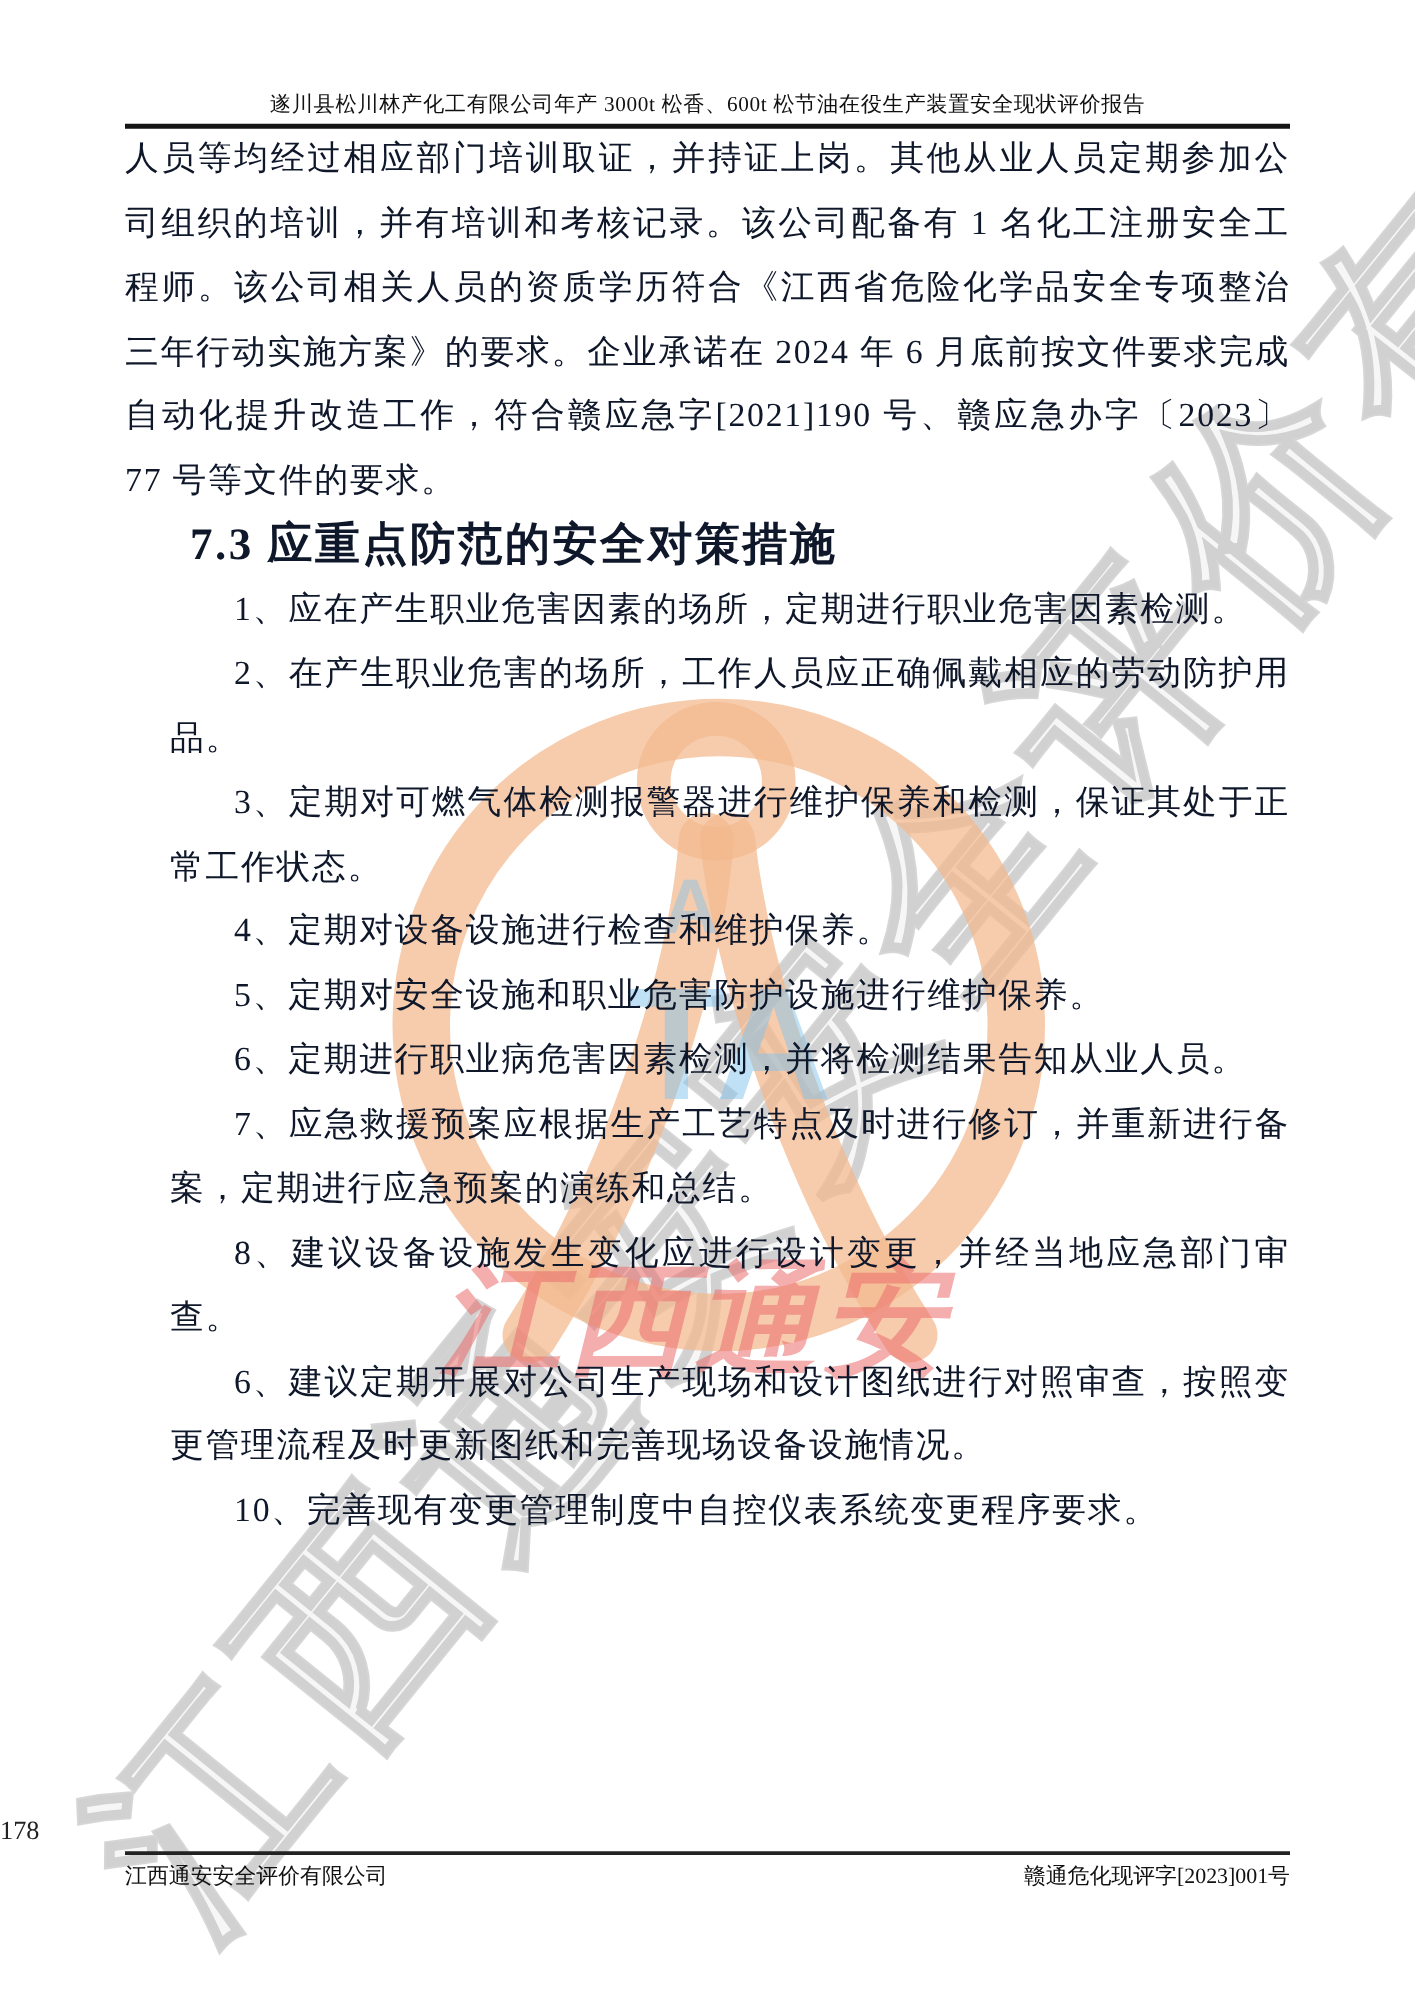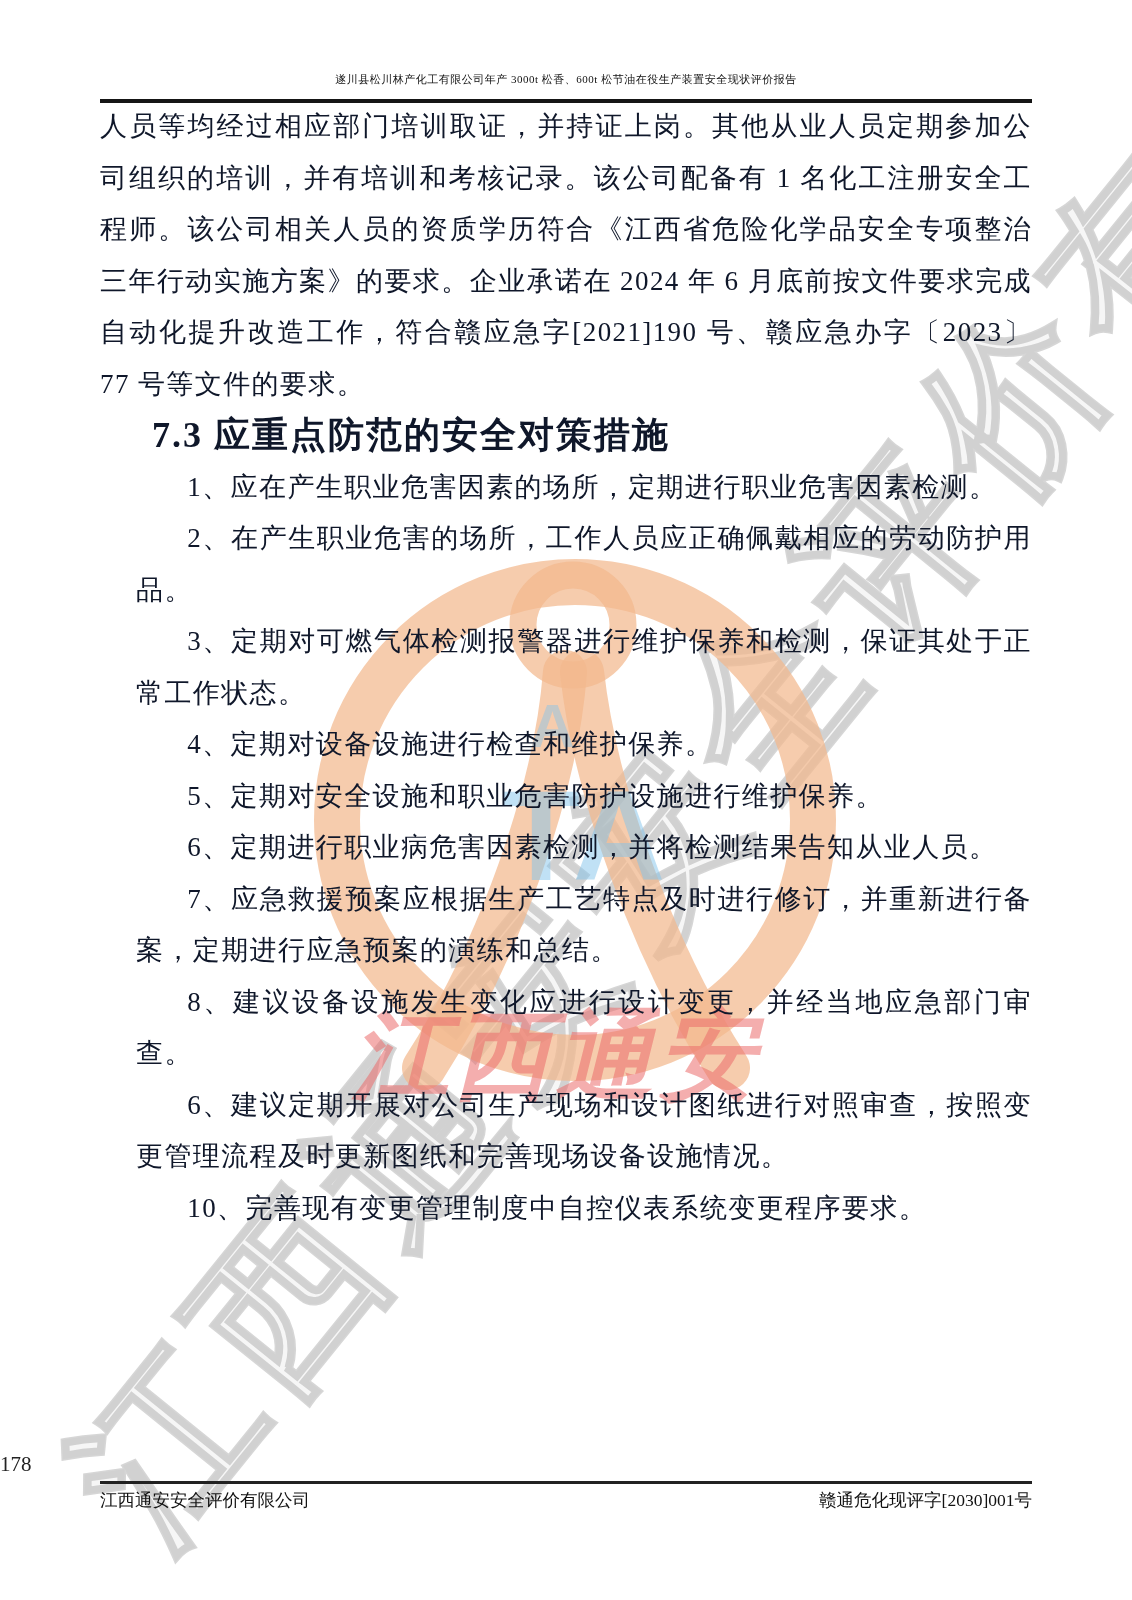--- a/index.html
+++ b/index.html
@@ -58,21 +58,21 @@
     color: rgba(130,195,236,0.45);
   }
 
   
   .txt-layer { position: absolute; inset: 0; z-index: 2; }
 
   .header-title {
     position: absolute;
     left: 100px; right: 100px; top: 72px;
     text-align: center;
-    font-size: 11px;
+    font-size: 17px;
     letter-spacing: 0.5px;
     color: #111;
   }
   .header-rule {
     position: absolute;
     left: 100px; right: 100px; top: 99px;
     height: 4px;
     background: #151515;
   }
 
@@ -155,17 +155,17 @@
       <p class="item">7、应急救援预案应根据生产工艺特点及时进行修订，并重新进行备案，定期进行应急预案的演练和总结。</p>
       <p class="item">8、建议设备设施发生变化应进行设计变更，并经当地应急部门审查。</p>
       <p class="item">6、建议定期开展对公司生产现场和设计图纸进行对照审查，按照变更管理流程及时更新图纸和完善现场设备设施情况。</p>
       <p class="item">10、完善现有变更管理制度中自控仪表系统变更程序要求。</p>
     </div>
 
     <div class="page-number">178</div>
     <div class="footer-rule"></div>
     <div class="footer-row">
       <span>江西通安安全评价有限公司</span>
-      <span>赣通危化现评字[2030]001号</span>
+      <span>赣通危化现评字[2023]001号</span>
     </div>
 
   </div>
 </div>
 
 </body></html>

